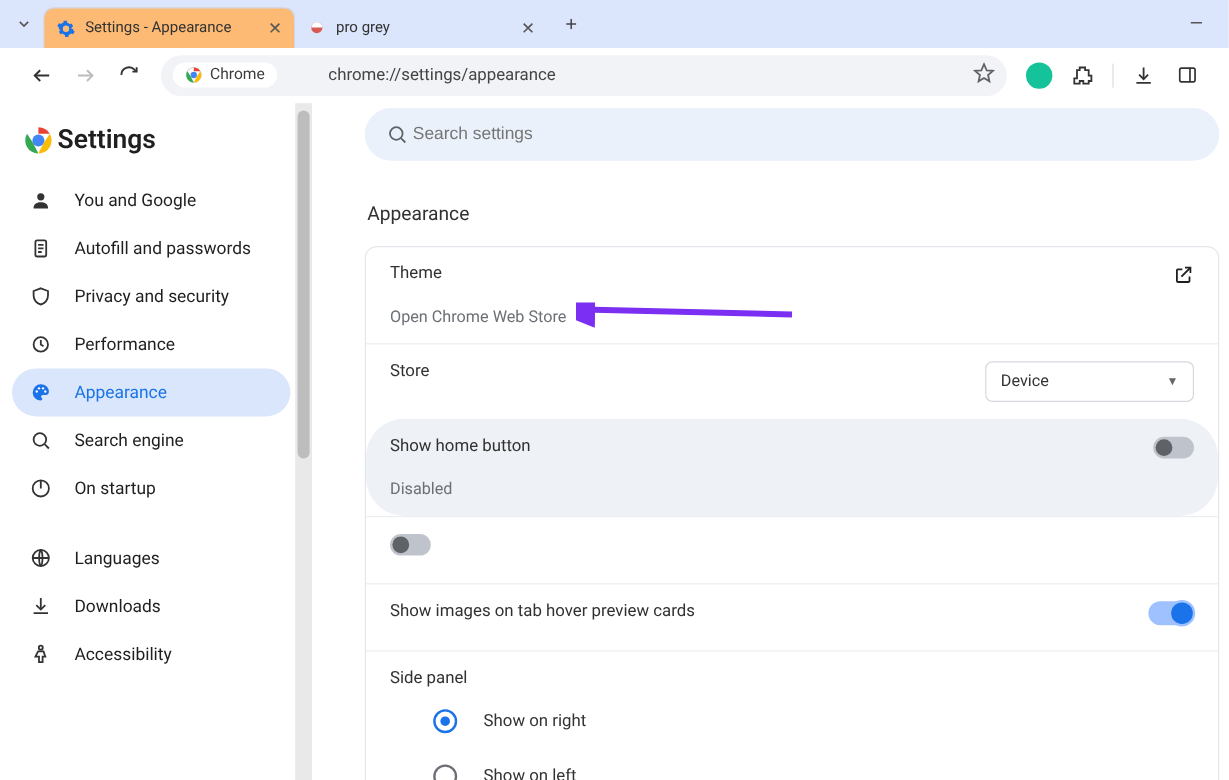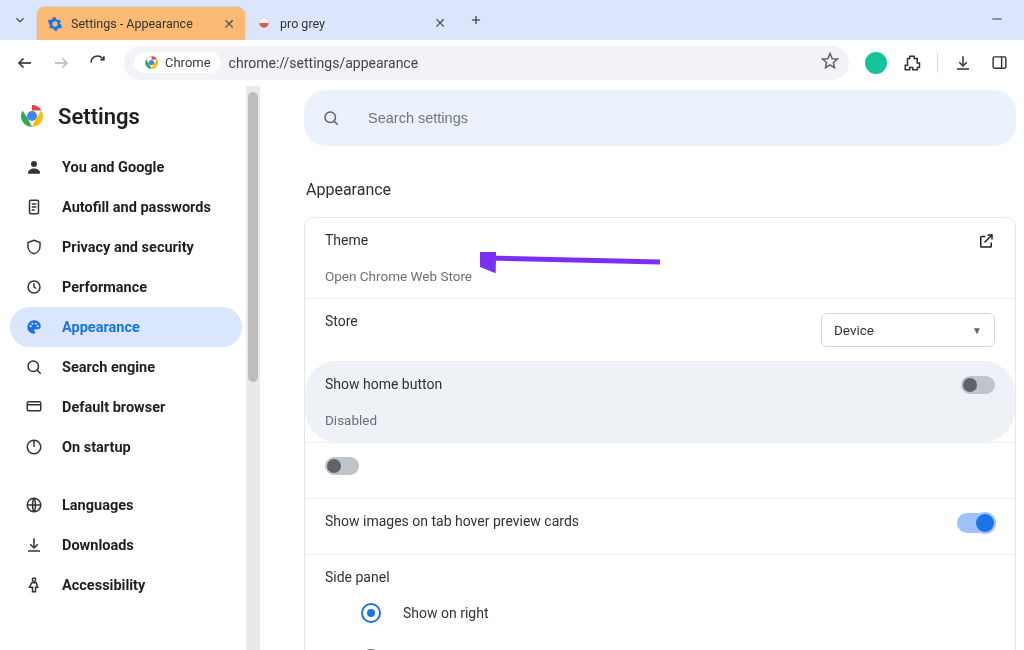--- a/index.html
+++ b/index.html
@@ -8,48 +8,48 @@
   .tabstrip { display: flex; align-items: center; height: 40px; background: #dbe5fb; padding: 0 6px; }
   .tabstrip .chevron { width: 28px; height: 28px; display:flex;align-items:center;justify-content:center;color:#444;margin-right:2px;}
   .tab { display:flex; align-items:center; height:34px; border-radius:9px 9px 0 0; padding:0 10px; font-size:12.5px; color:#333; gap:8px; min-width:210px; max-width:240px; margin-top:6px;}
   .tab.active { background:#fdba74; border:1px solid #cfd6e4; border-bottom:none;}
   .tab .favicon { width:16px; height:16px; display:flex;align-items:center;justify-content:center;}
   .tab .title { flex:1; white-space:nowrap; overflow:hidden; text-overflow:ellipsis;}
   .tab .close { color:#555; font-size:14px;}
   .newtab { width:28px;height:28px;display:flex;align-items:center;justify-content:center;color:#444;margin-left:6px;}
   .winctrl { margin-left:auto; padding-right:14px; color:#555;}
   
-  .toolbar { display:flex; align-items:center; height:46px; background:#fff; border-bottom:1px solid #fff; padding:0 10px; gap:6px;}
+  .toolbar { display:flex; align-items:center; height:46px; background:#fff; border-bottom:1px solid #fff; padding:0 20px; gap:6px;}
   .tbtn { width:30px;height:30px;display:flex;align-items:center;justify-content:center;color:#333;border-radius:50%;}
   .tbtn.disabled{color:#b7b7b7;}
   .omnibox { flex:1; display:flex; align-items:center; height:34px; background:#f1f3f6; border-radius:17px; padding:0 10px; gap:8px; margin:0 6px;}
   .omnibox .chip { display:flex;align-items:center;gap:6px;background:#fff;border-radius:14px;padding:3px 10px;color:#3b3b3b;font-size:13px;}
-  .omnibox .url { flex:1; font-size:14px; color:#444; white-space:nowrap; overflow:hidden;}
+  .omnibox .url { flex:1; font-size:14px; color:#444; white-space:nowrap; overflow:hidden;margin-left:35px;}
   .omnibox .star { color:#5f6368; }
   .rbtn { width:30px;height:30px;display:flex;align-items:center;justify-content:center;color:#444;}
   .grammarly { width:22px;height:22px;border-radius:50%;background:#15c39a;}
   .divider { width:1px;height:20px;background:#d7dce4;margin:0 4px;}
   
   .content { display:flex; height:calc(650px - 40px - 46px);}
   .scrolltrack { width:14px; background:#e9e9e9; position:relative;}
   .scrollthumb { position:absolute; top:6px; left:2px; width:10px; height:290px; background:#bdbdbd; border-radius:5px;}
   
   .sidebar { width:246px; padding:14px 4px 0 10px; }
-  .app-head { display:flex; align-items:flex-start; gap:14px; padding:4px 4px 18px 10px;}
+  .app-head { display:flex; align-items:flex-end; gap:4px; padding:4px 4px 18px 10px;}
   .app-head .logo { width:24px;height:24px;}
   .app-head .title { font-size:22px; font-weight:600; color:#1f1f1f;}
   .navlist { display:flex; flex-direction:column; gap:0;}
-  .navitem { display:flex; align-items:center; gap:18px; height:40px; padding:0 14px; border-radius:20px; font-size:14.5px; color:#1f1f1f; font-weight:700;}
+  .navitem { display:flex; align-items:center; gap:18px; height:40px; padding:0 14px; border-radius:20px; font-size:14.5px; color:#1f1f1f; font-weight:400;}
   .navitem .icon { width:20px;display:flex;justify-content:center;color:#333;}
   .navitem.active { background:#d9e6fb; color:#1a73e8;}
   .navitem.active .icon { color:#1a73e8;}
   .navsep { height:18px;}
   
   .main { flex:1; padding:4px 8px 0 44px; overflow:hidden;}
-  .searchwrap { background:#eaf1fb; border-radius:22px; height:56px; display:flex; align-items:center; padding:0 18px; gap:28px; color:#5f6368; max-width:720px;}
+  .searchwrap { background:#eaf1fb; border-radius:22px; height:44px; display:flex; align-items:center; padding:0 18px; gap:4px; color:#5f6368; max-width:720px;}
   .searchwrap input { border:none; background:transparent; font-size:14.5px; flex:1; color:#5f6368; outline:none;}
   .section-title { font-size:16px; color:#313131; margin:34px 0 18px 2px; font-weight:400;}
   .card { border:1px solid #e3e6ea; border-radius:10px; max-width:720px; overflow:hidden;}
   .row { display:flex; align-items:flex-start; padding:14px 20px; border-top:1px solid #eceef2; min-height:56px;}
   .row:first-child{border-top:none;}
   .row .rcol { flex:1;}
   .row .rlabel { font-size:14px; color:#313131;}
   .row .rsub { font-size:13.5px; color:#6b7076; margin-top:20px;}
   .row.highlight { background:#eef1f5;border-radius:32px;}
   
@@ -245,29 +245,20 @@
             <svg width="18" height="18" viewBox="0 0 24 24" fill="none" stroke="#333" stroke-width="2">
               <circle cx="11" cy="11" r="7"></circle>
               <line x1="21" y1="21" x2="16.5" y2="16.5"></line>
             </svg>
           </span>
           <span>Search engine</span>
         </div>
         <div class="navitem">
           <span class="icon">
             <svg width="18" height="18" viewBox="0 0 24 24" fill="none" stroke="#333" stroke-width="2">
-              <rect x="3" y="5" width="18" height="12" rx="2"></rect>
-              <line x1="3" y1="9" x2="21" y2="9"></line>
-            </svg>
-          </span>
-          <span>Default browser</span>
-        </div>
-        <div class="navitem">
-          <span class="icon">
-            <svg width="18" height="18" viewBox="0 0 24 24" fill="none" stroke="#333" stroke-width="2">
               <circle cx="12" cy="12" r="9"></circle>
               <line x1="12" y1="3" x2="12" y2="12"></line>
             </svg>
           </span>
           <span>On startup</span>
         </div>
         <div class="navsep"></div>
         <div class="navitem">
           <span class="icon">
             <svg width="18" height="18" viewBox="0 0 24 24" fill="none" stroke="#333" stroke-width="2">

